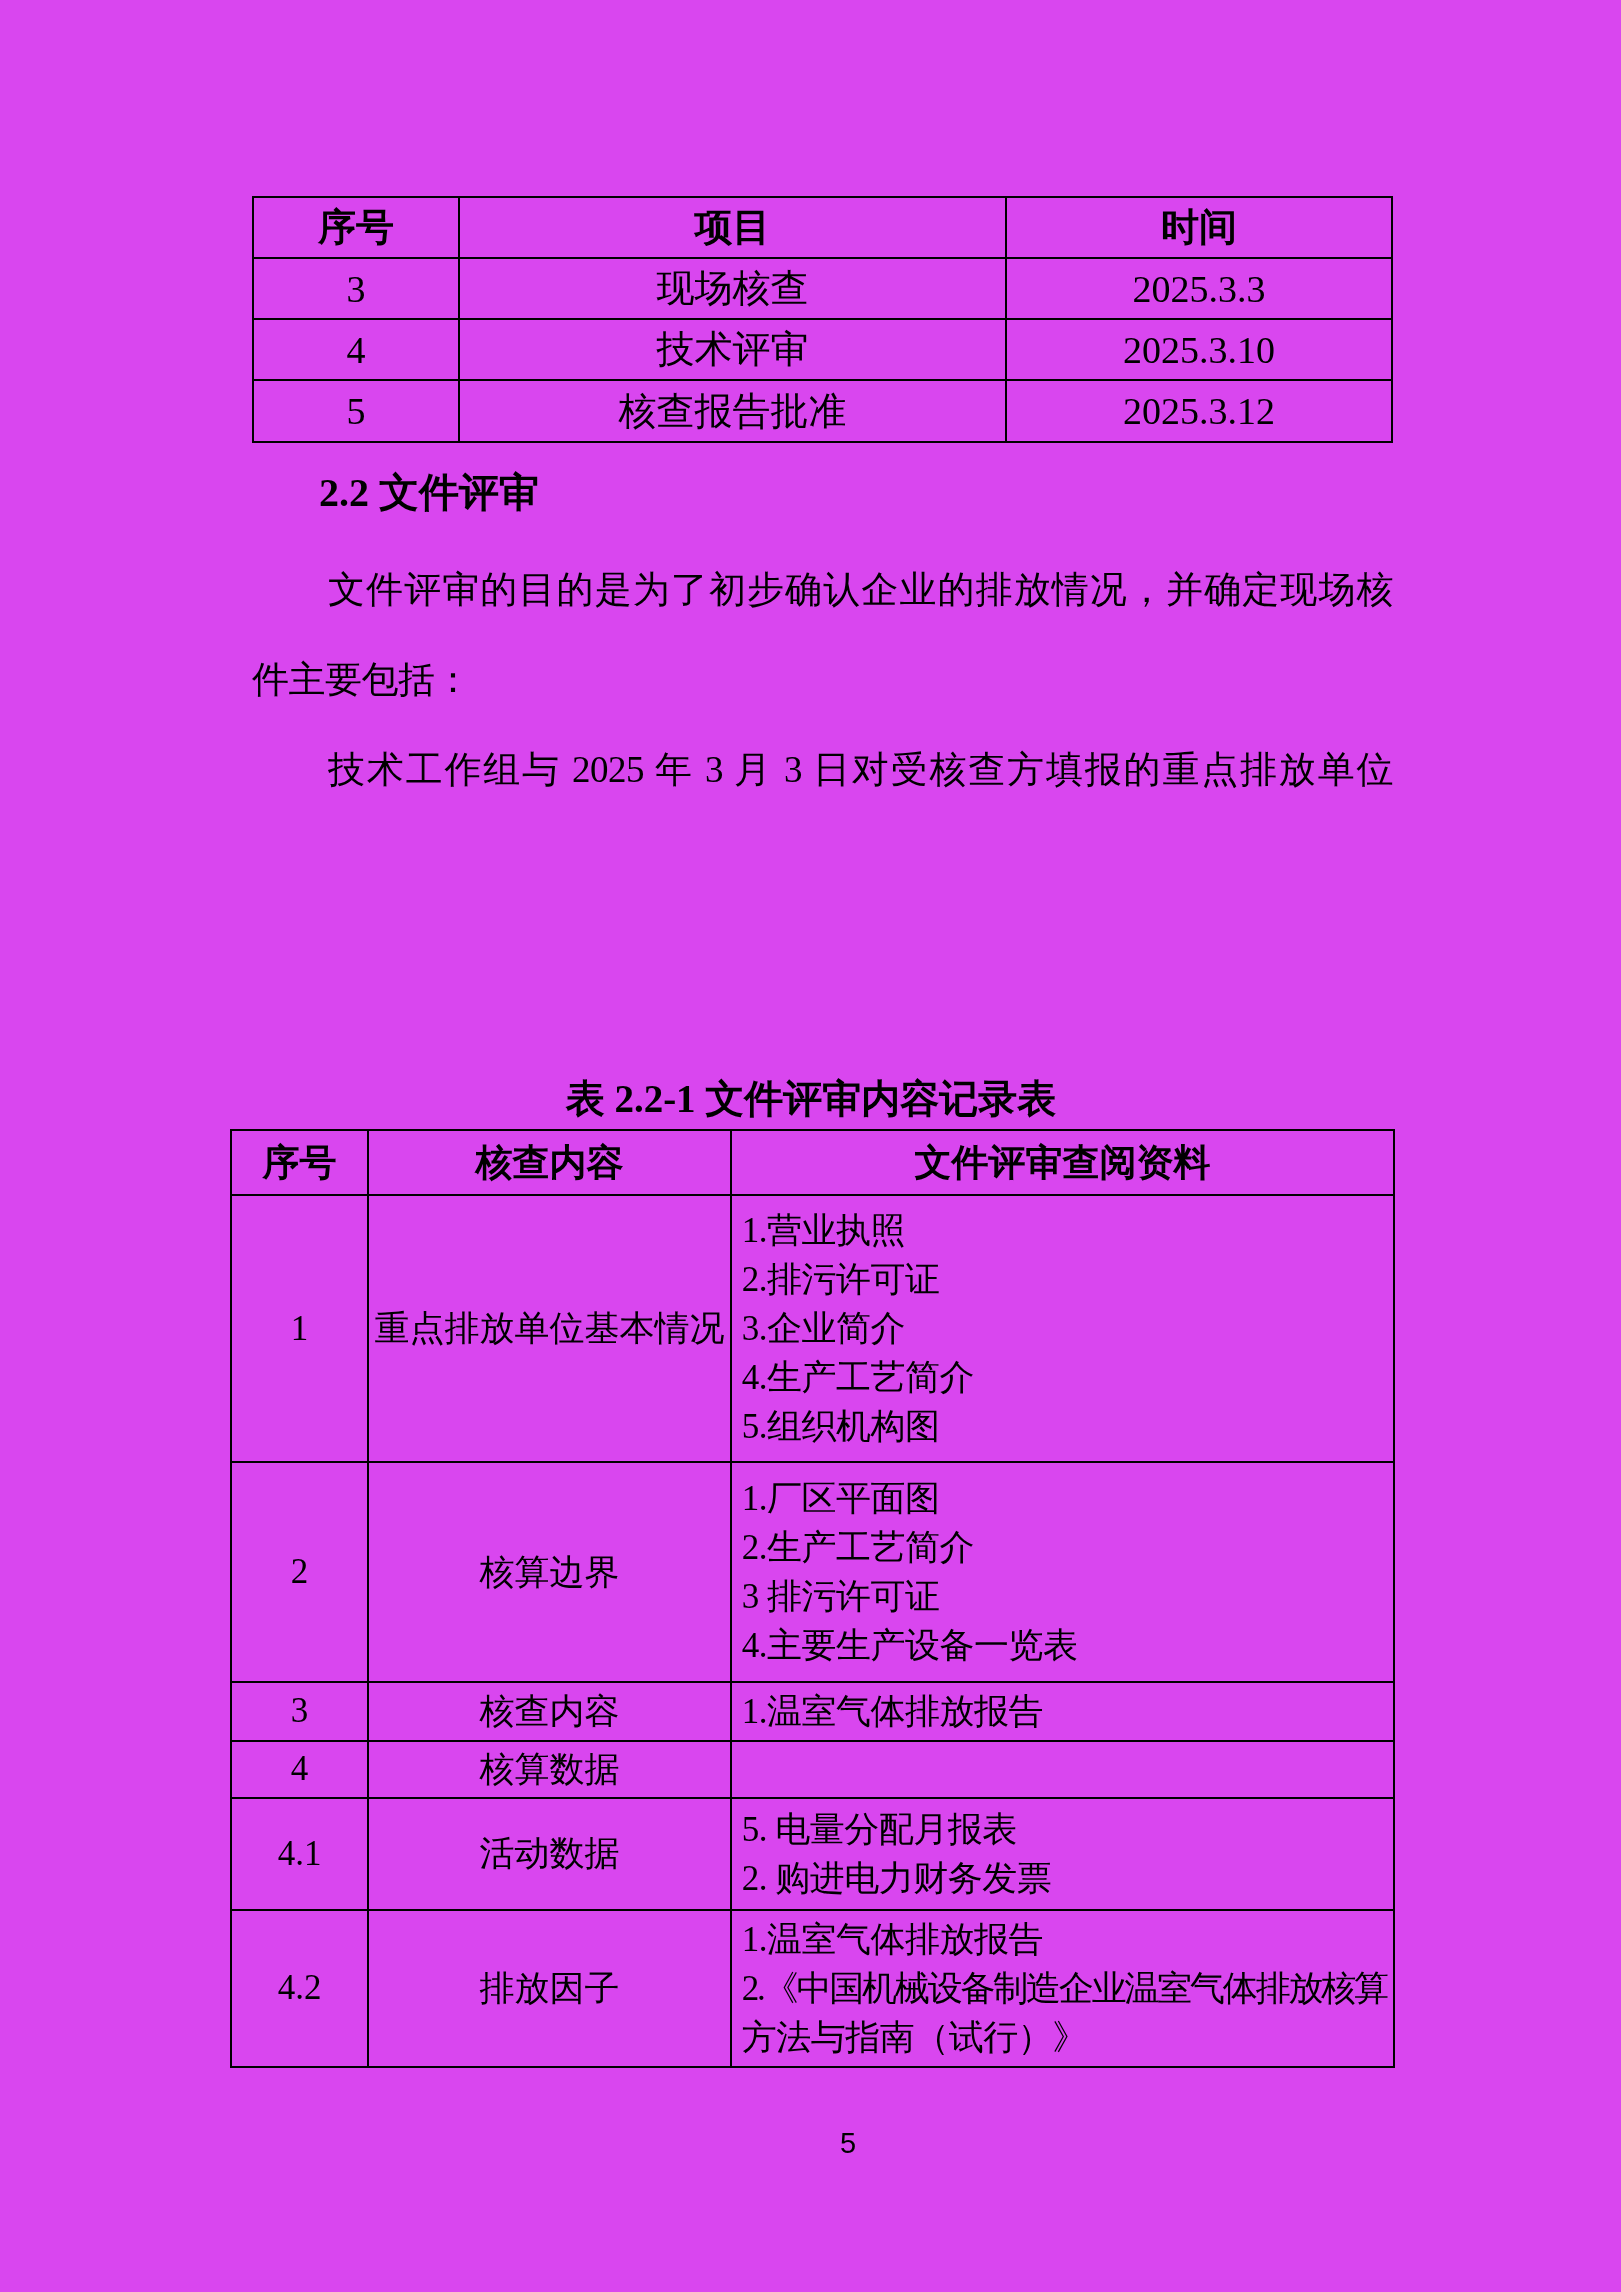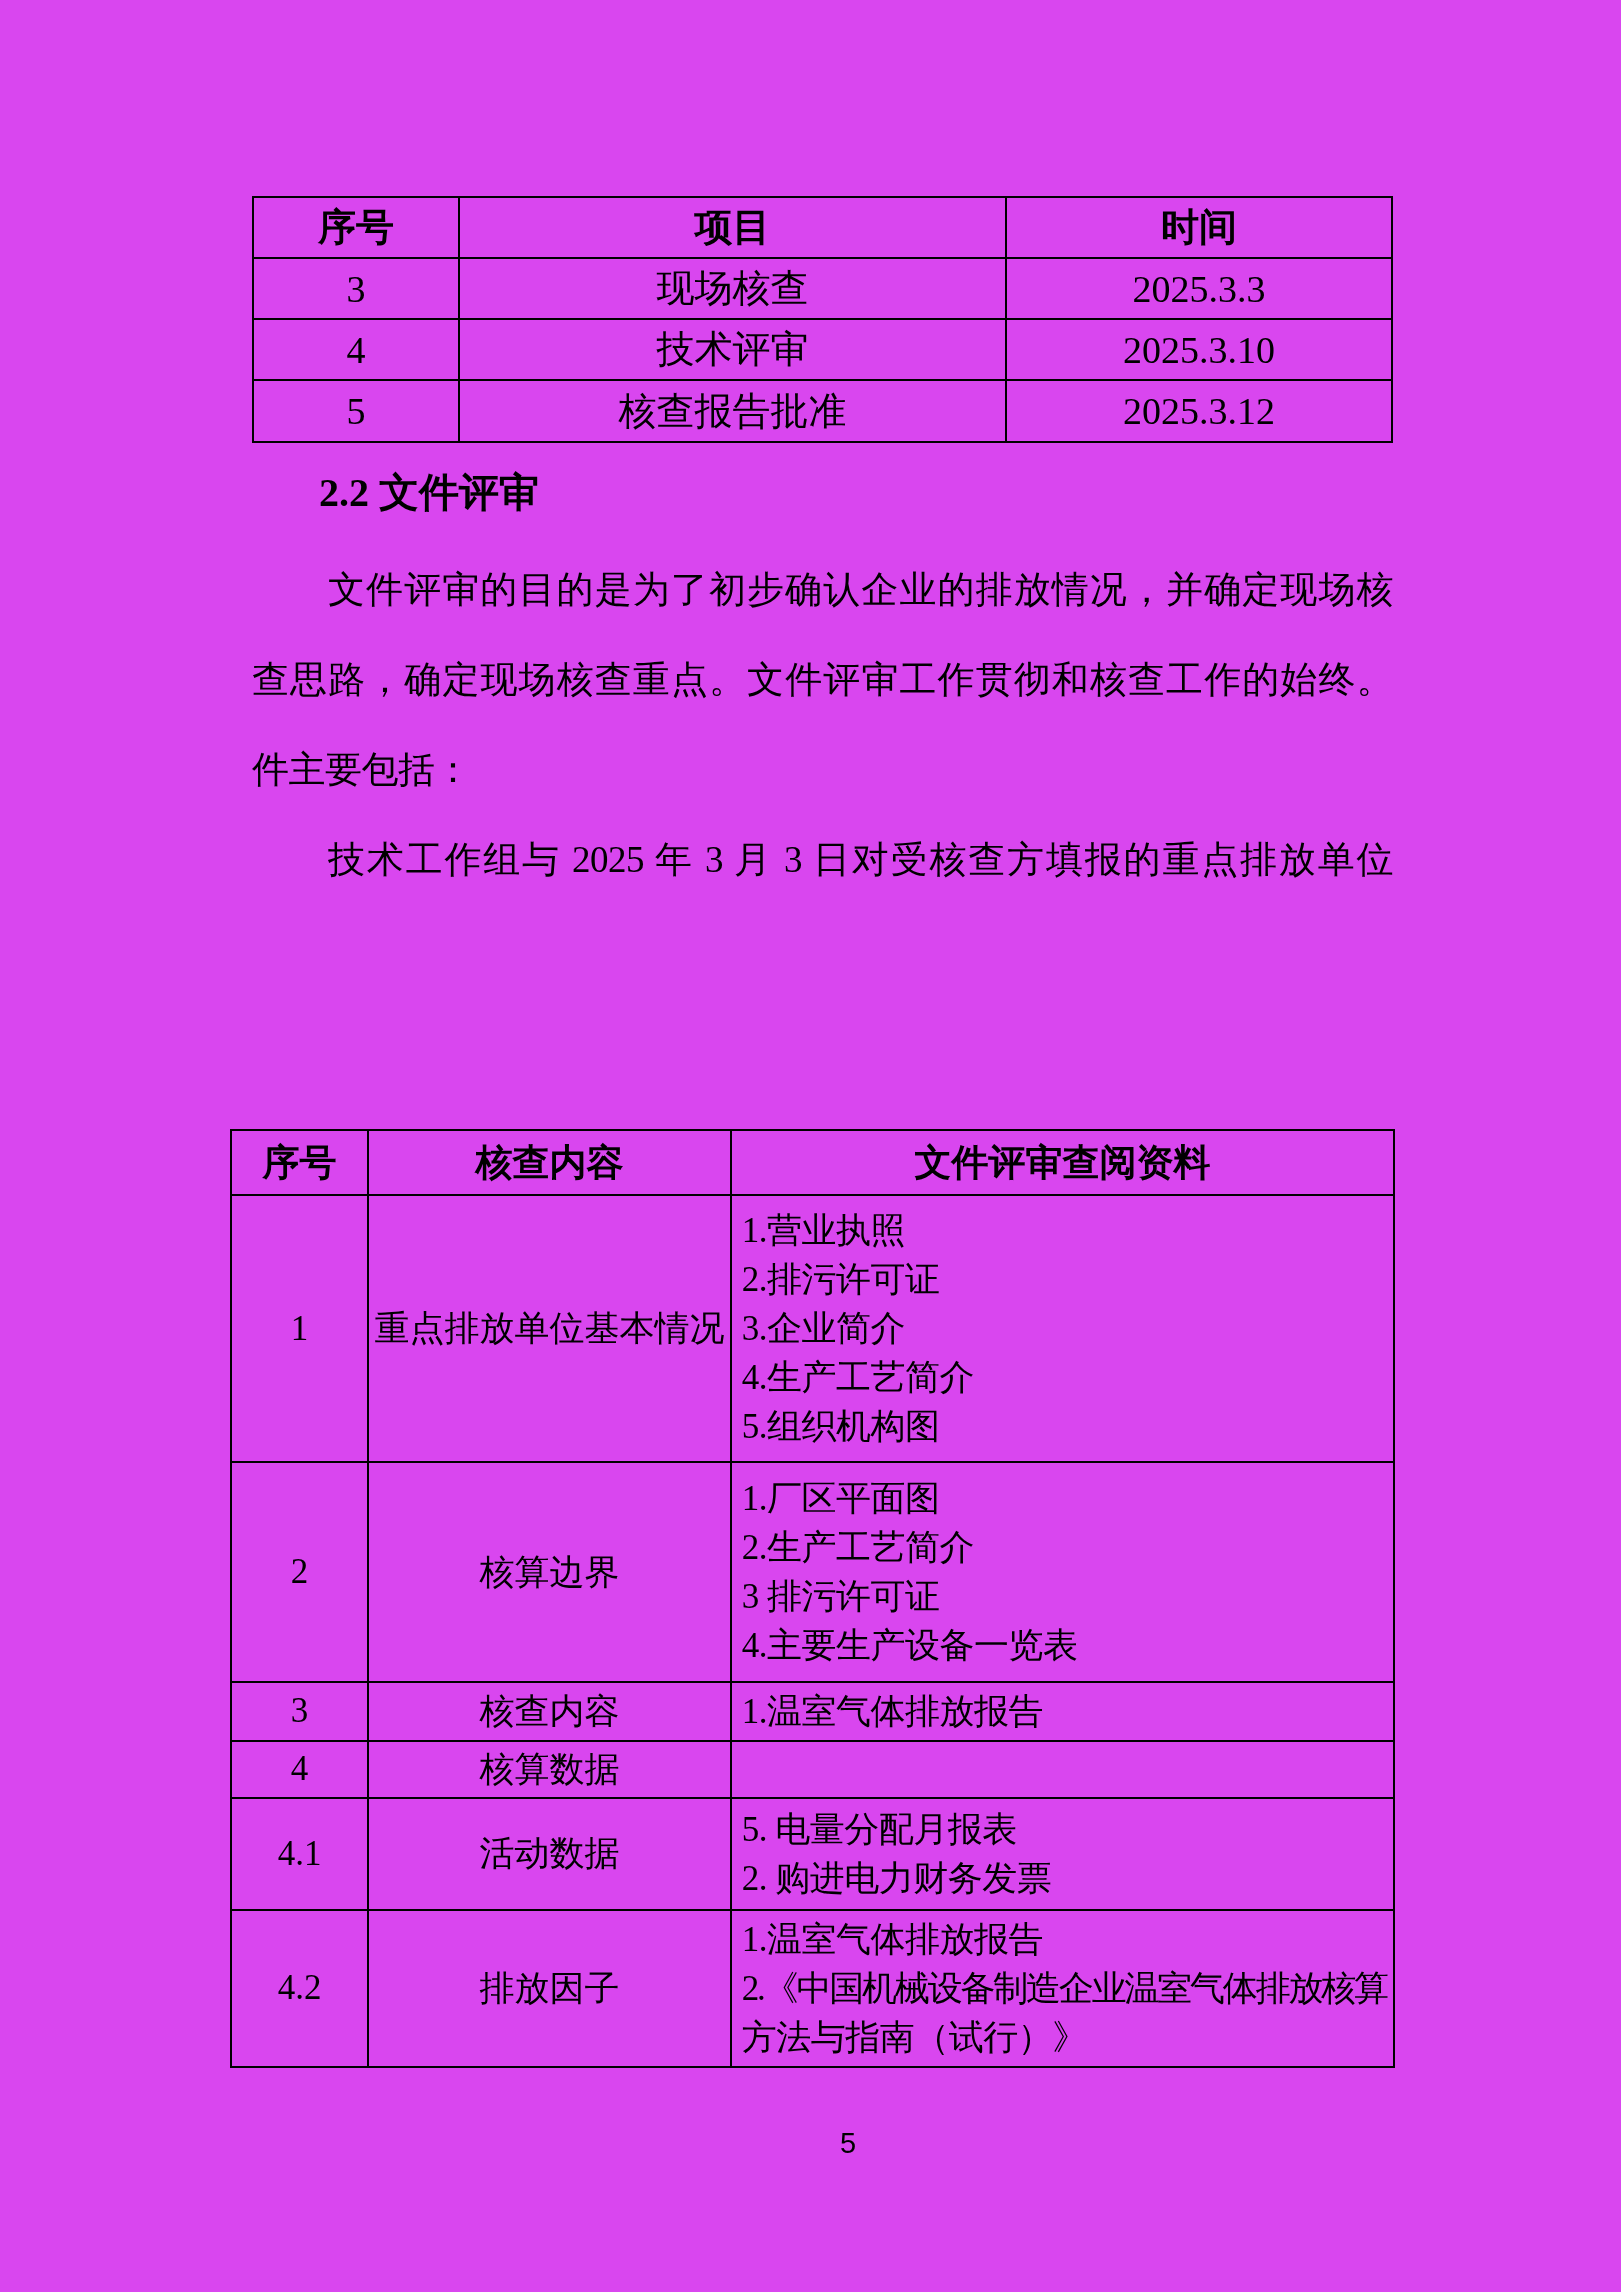--- a/index.html
+++ b/index.html
@@ -82,25 +82,25 @@
       <td>核查报告批准</td>
       <td>2025.3.12</td>
     </tr>
   </tbody>
     </table>
 
   <div class="heading">2.2 文件评审</div>
 
   <div class="paras">
     <div class="pline indent">文件评审的目的是为了初步确认企业的排放情况，并确定现场核</div>
-    <div class="pline">查思路，确定现场核查重点。文件评审工作贯彻和核查工作的始终。</div>
     <div class="pline short">件主要包括：</div>
     <div class="pline indent">技术工作组与 2025 年 3 月 3 日对受核查方填报的重点排放单位</div>
   </div>
 
+  <div class="t2title">表 2.2-1 文件评审内容记录表</div>
 
   <table class="t2">
     <tbody>
         <tr class="rh0">
       <th class="c1">序号</th>
       <th class="c2">核查内容</th>
       <th class="c3">文件评审查阅资料</th>
     </tr>
     <tr class="rh1">
       <td class="no">1</td>

